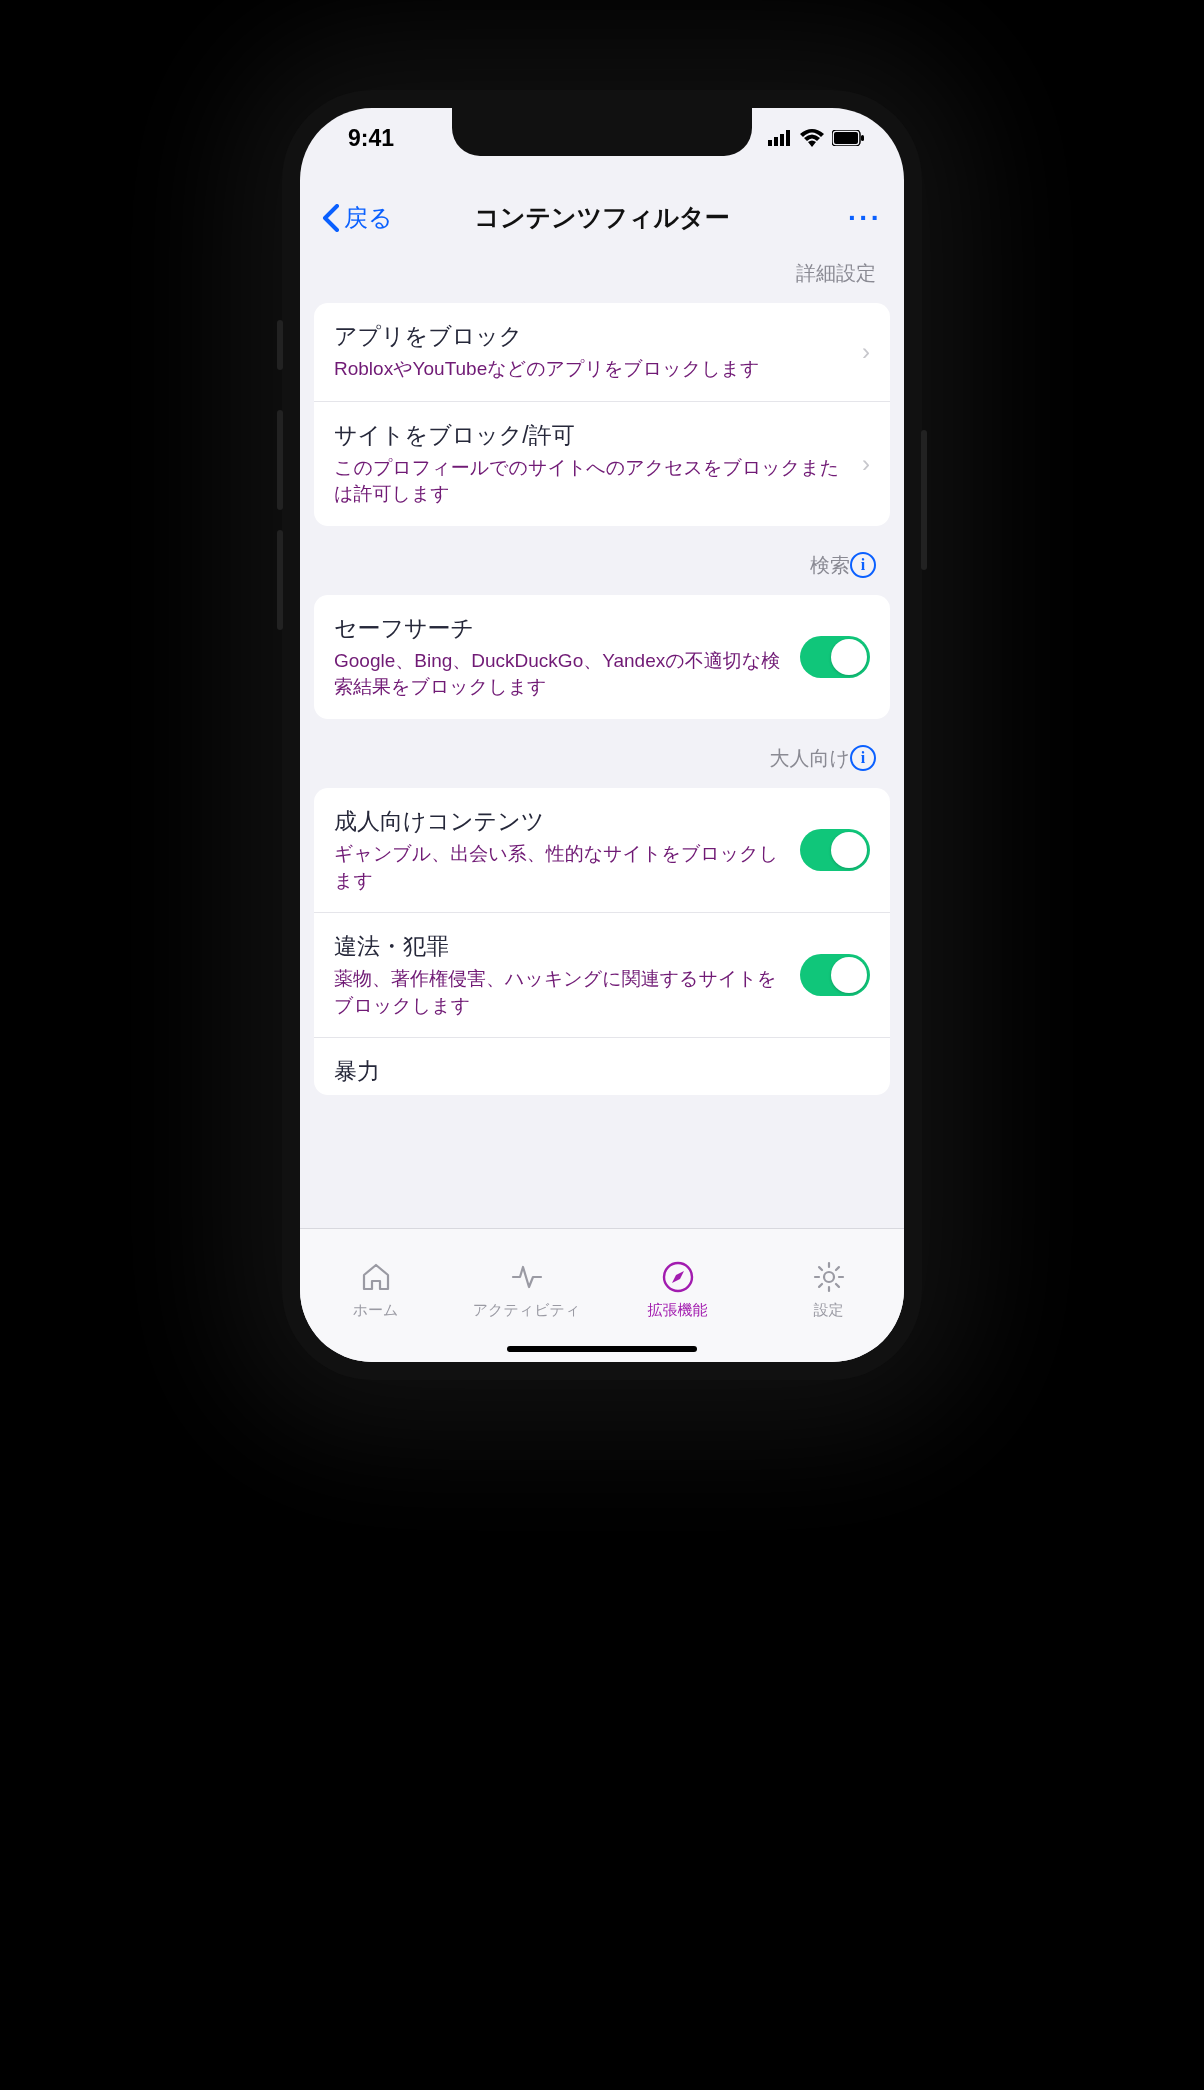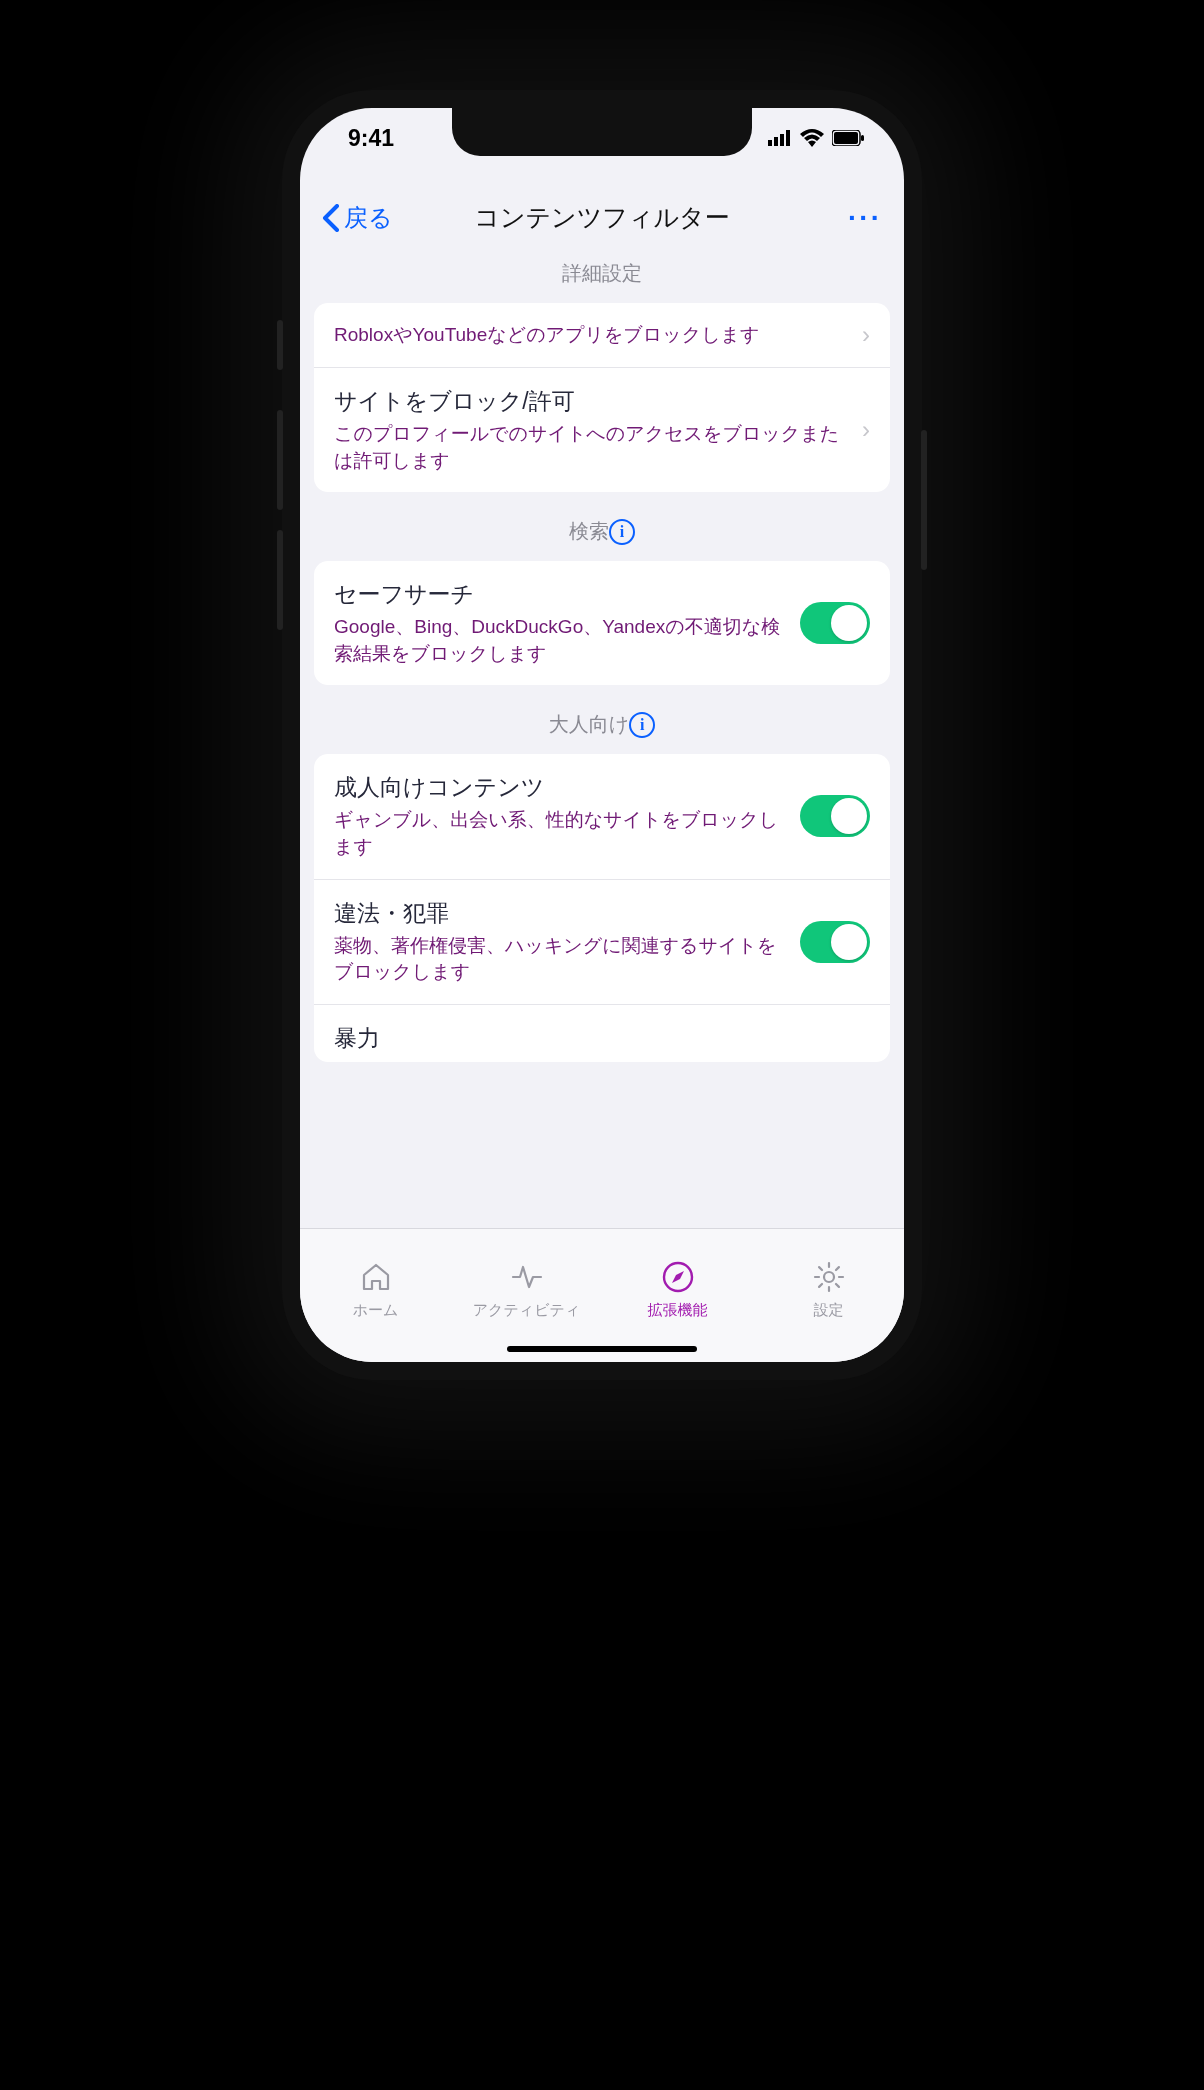--- a/index.html
+++ b/index.html
@@ -65,42 +65,42 @@
   .back {
     display: flex;
     align-items: center;
     color: #0a60ff;
     font-size: 24px;
     gap: 4px;
     min-width: 110px;
   }
   .nav-title {
     font-size: 25px;
-    font-weight: 400;
+    font-weight: 700;
     color: #111;
     text-align: center;
     flex: 1;
   }
   .nav-more {
     color: #0a60ff;
     font-size: 28px;
     letter-spacing: 2px;
     min-width: 110px;
     text-align: right;
     font-weight: 700;
   }
   .content {
     flex: 1;
     overflow: hidden;
     padding: 0 0 0 0;
   }
   .section-header {
     display: flex;
     align-items: center;
-    justify-content: center;
+    justify-content: flex-end;
     padding: 26px 28px 10px 28px;
     font-size: 20px;
     color: #8a8a93;
   }
   .info-icon {
     width: 26px; height: 26px; border: 2.5px solid #0a60ff; border-radius: 50%;
     color: #0a60ff; display:flex; align-items:center; justify-content:center;
     font-size: 16px; font-weight: 700; font-family: Georgia, serif;
   }
   .group {
@@ -198,20 +198,21 @@
     </div>
 
     <div class="content">
 
       <div class="section-header">
         <span>詳細設定</span>
       </div>
       <div class="group">
         <div class="row">
           <div class="row-text">
+            <div class="row-title">アプリをブロック</div>
             <div class="row-sub">RobloxやYouTubeなどのアプリをブロックします</div>
           </div>
           <span class="chevron">›</span>
         </div>
         <div class="row">
           <div class="row-text">
             <div class="row-title">サイトをブロック/許可</div>
             <div class="row-sub">このプロフィールでのサイトへのアクセスをブロックまたは許可します</div>
           </div>
           <span class="chevron">›</span>

